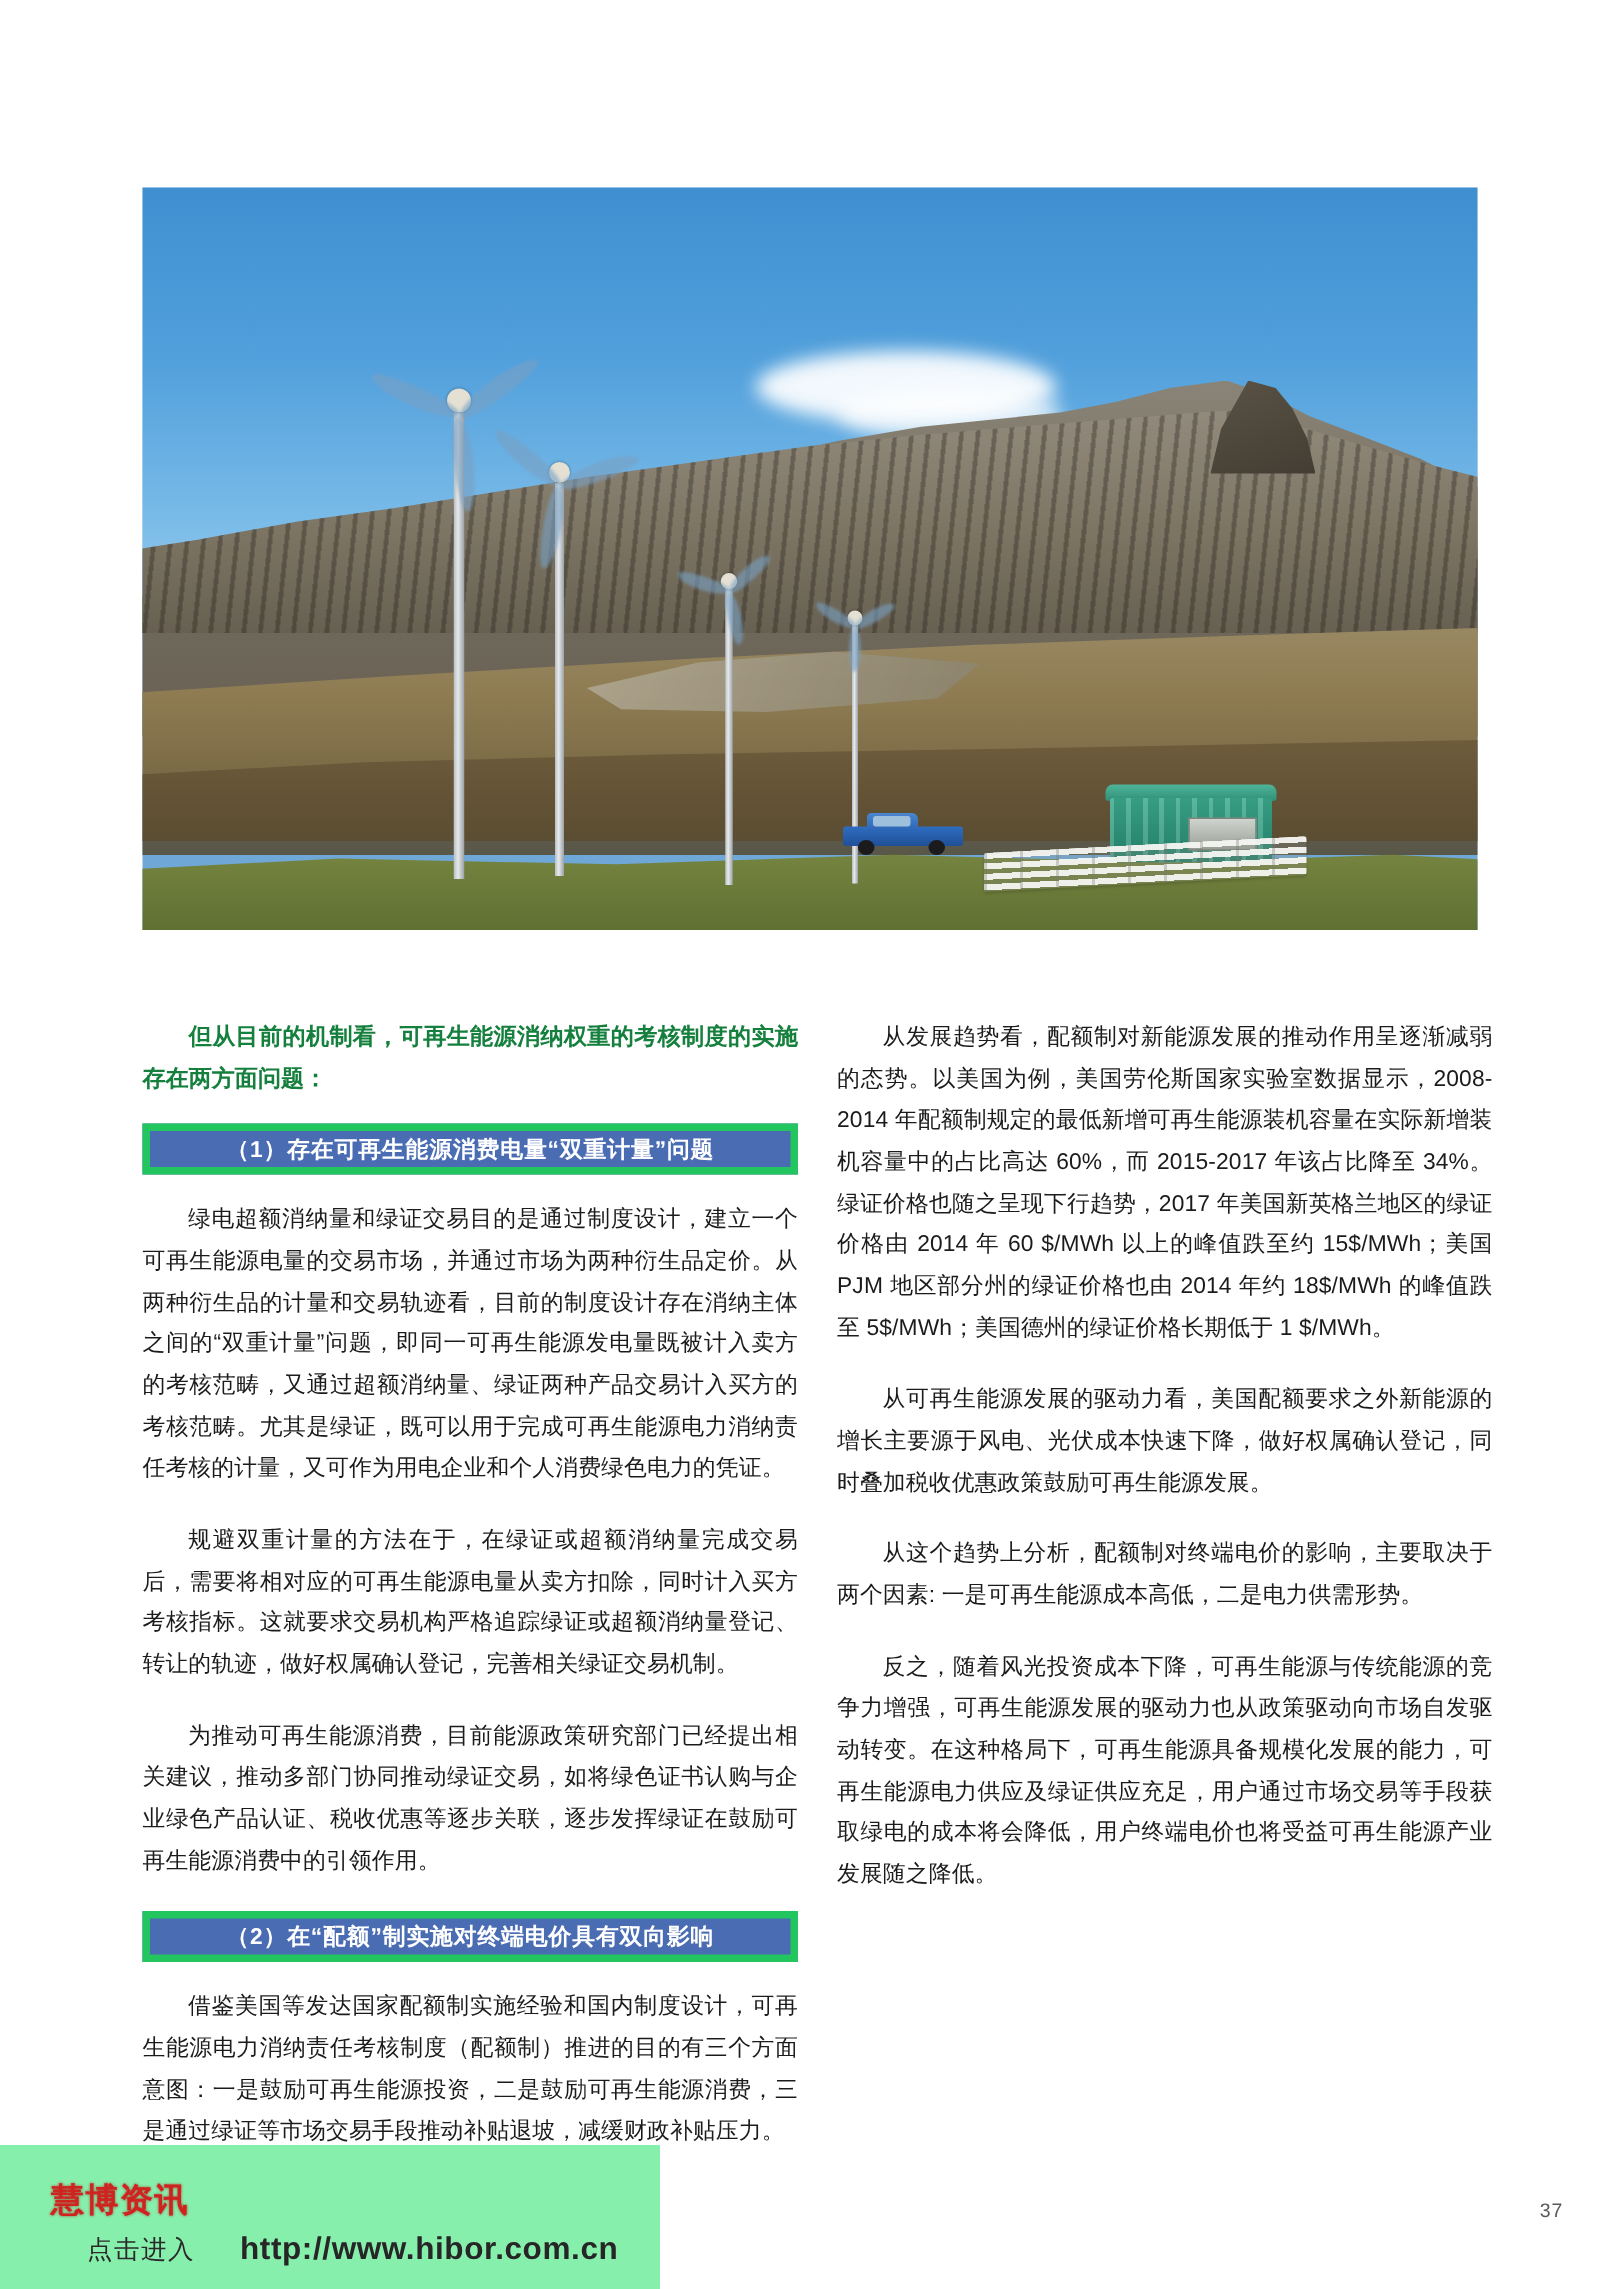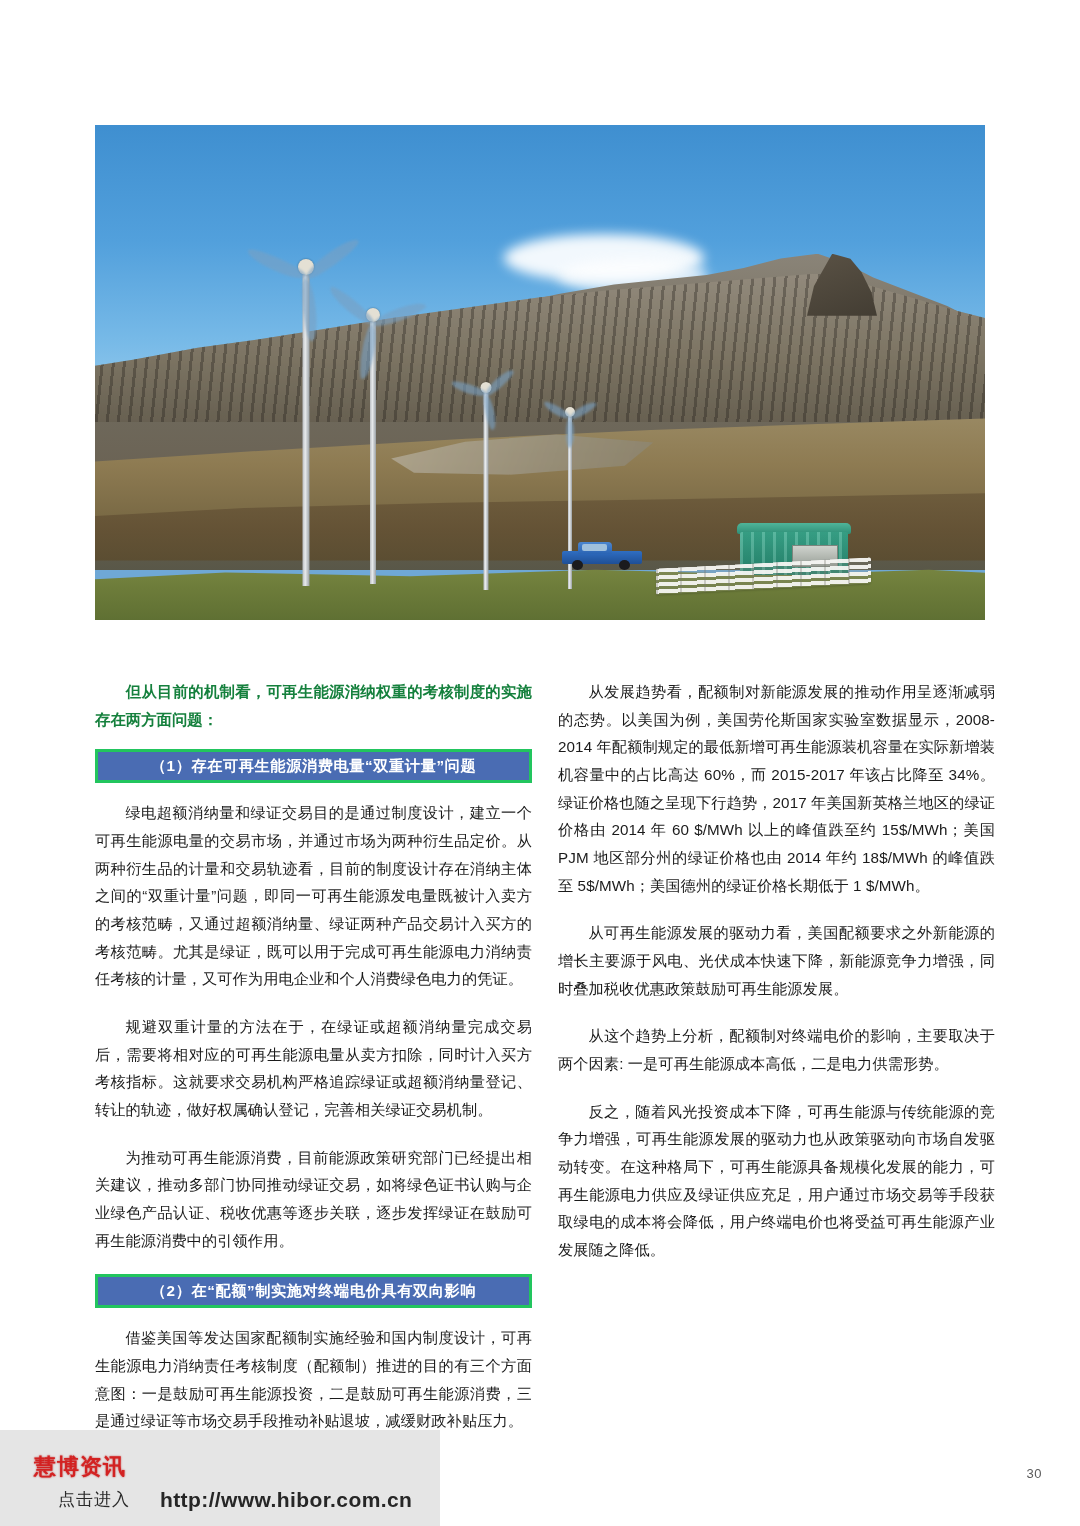--- a/index.html
+++ b/index.html
@@ -260,42 +260,42 @@
     font-weight: bold;
     color: #15803d;
     text-indent: 2em;
     text-align: justify;
   }
 
   .section-bar {
     margin: 0 0 16px 0;
     height: 34px;
     background: #4a6cb3;
-    border: 3px solid #22c55e;
+    border: 5px solid #22c55e;
     box-sizing: border-box;
     display: flex;
     align-items: center;
     justify-content: center;
   }
   .section-bar .bar-text {
     color: #ffffff;
     font-weight: bold;
     font-size: 15.2px;
     letter-spacing: .6px;
     white-space: nowrap;
   }
 
   
   .footer-bar {
     position: absolute;
     left: 0;
     top: 1430px;
     width: 440px;
     height: 96px;
-    background: #e5e5e5;
+    background: #86efac;
     overflow: hidden;
   }
   .wm-brand {
     position: absolute;
     left: 34px; top: 22px;
     color: #d31b1b;
     font-size: 22px;
     font-weight: bold;
     letter-spacing: 1px;
     opacity: .96;
@@ -412,26 +412,26 @@
 
     <div class="section-bar">
       <span class="bar-text">（2）在“配额”制实施对终端电价具有双向影响</span>
     </div>
 
     <p class="body">借鉴美国等发达国家配额制实施经验和国内制度设计，可再生能源电力消纳责任考核制度（配额制）推进的目的有三个方面意图：一是鼓励可再生能源投资，二是鼓励可再生能源消费，三是通过绿证等市场交易手段推动补贴退坡，减缓财政补贴压力。</p>
   </div>
 
   <div class="col col-right">
     <p class="body">从发展趋势看，配额制对新能源发展的推动作用呈逐渐减弱的态势。以美国为例，美国劳伦斯国家实验室数据显示，2008-2014 年配额制规定的最低新增可再生能源装机容量在实际新增装机容量中的占比高达 60%，而 2015-2017 年该占比降至 34%。绿证价格也随之呈现下行趋势，2017 年美国新英格兰地区的绿证价格由 2014 年 60 $/MWh 以上的峰值跌至约 15$/MWh；美国 PJM 地区部分州的绿证价格也由 2014 年约 18$/MWh 的峰值跌至 5$/MWh；美国德州的绿证价格长期低于 1 $/MWh。</p>
-    <p class="body">从可再生能源发展的驱动力看，美国配额要求之外新能源的增长主要源于风电、光伏成本快速下降，新能源竞争力增强，同时叠加税收优惠政策鼓励可再生能源发展。</p>
+    <p class="body">从可再生能源发展的驱动力看，美国配额要求之外新能源的增长主要源于风电、光伏成本快速下降，做好权属确认登记，同时叠加税收优惠政策鼓励可再生能源发展。</p>
     <p class="body">从这个趋势上分析，配额制对终端电价的影响，主要取决于两个因素: 一是可再生能源成本高低，二是电力供需形势。</p>
     <p class="body">反之，随着风光投资成本下降，可再生能源与传统能源的竞争力增强，可再生能源发展的驱动力也从政策驱动向市场自发驱动转变。在这种格局下，可再生能源具备规模化发展的能力，可再生能源电力供应及绿证供应充足，用户通过市场交易等手段获取绿电的成本将会降低，用户终端电价也将受益可再生能源产业发展随之降低。</p>
   </div>
 
 </div>
 
 <div class="footer-bar">
   <div class="wm-brand">慧博资讯</div>
   <div class="wm-sub">点击进入</div>
   <div class="wm-url">http://www.hibor.com.cn</div>
 </div>
 
-<div class="page-number">30</div>
+<div class="page-number">37</div>
 
 </body></html>

